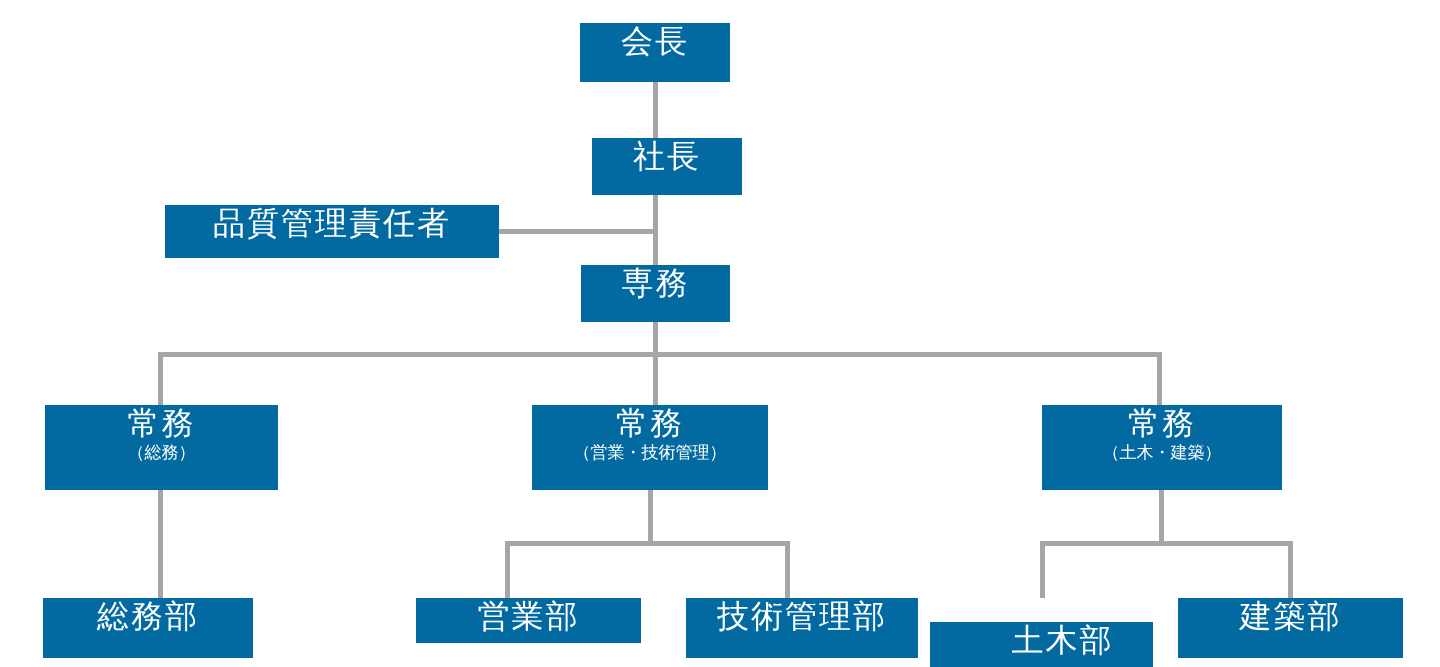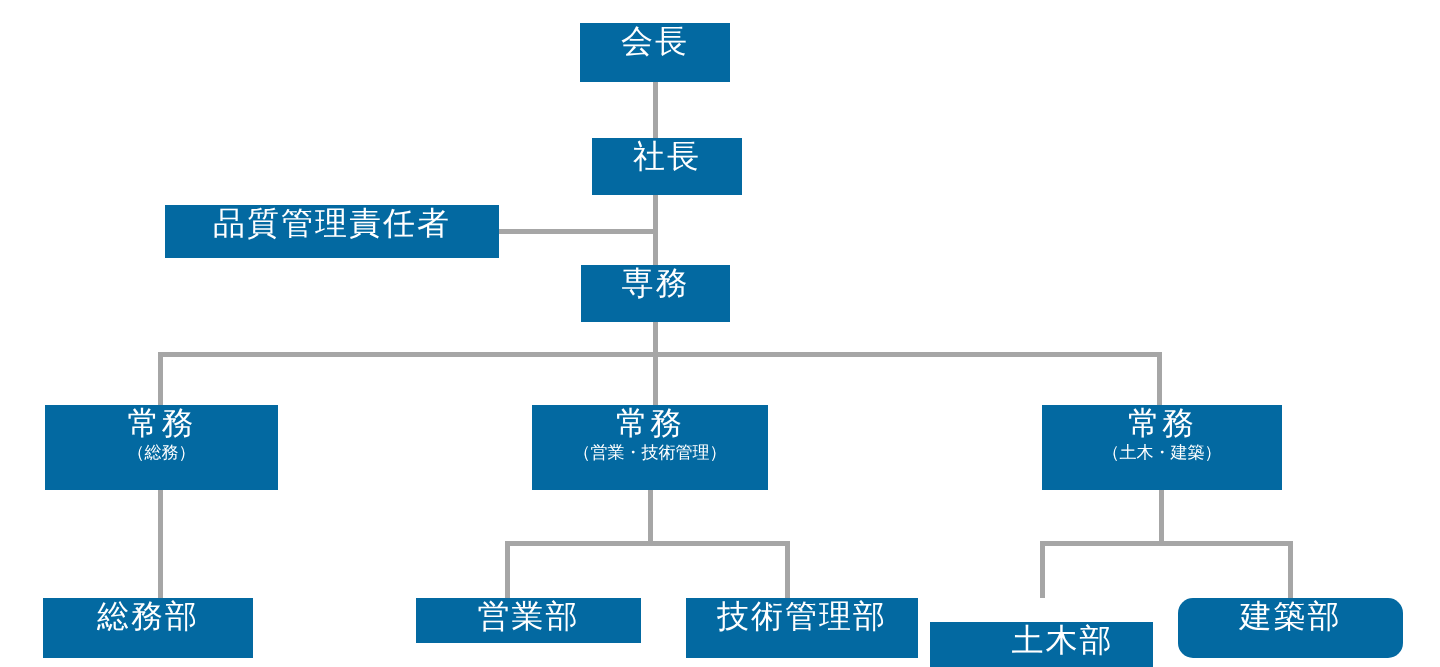--- a/index.html
+++ b/index.html
@@ -124,17 +124,17 @@
   </div>
 
   <div class="node" style="left:670px; top:598px; width:232px; height:60px;margin-left:16px;">
     <span class="main">技術管理部</span>
   </div>
 
   <div class="node" style="left:930px; top:622px; width:223px; height:60px;padding-left:42px;">
     <span class="main">土木部</span>
   </div>
 
-  <div class="node" style="left:1178px; top:598px; width:225px; height:60px;border-radius:15px;">
+  <div class="node" style="left:1178px; top:598px; width:225px; height:60px;">
     <span class="main">建築部</span>
   </div>
 
 </div>
 
 </body></html>

